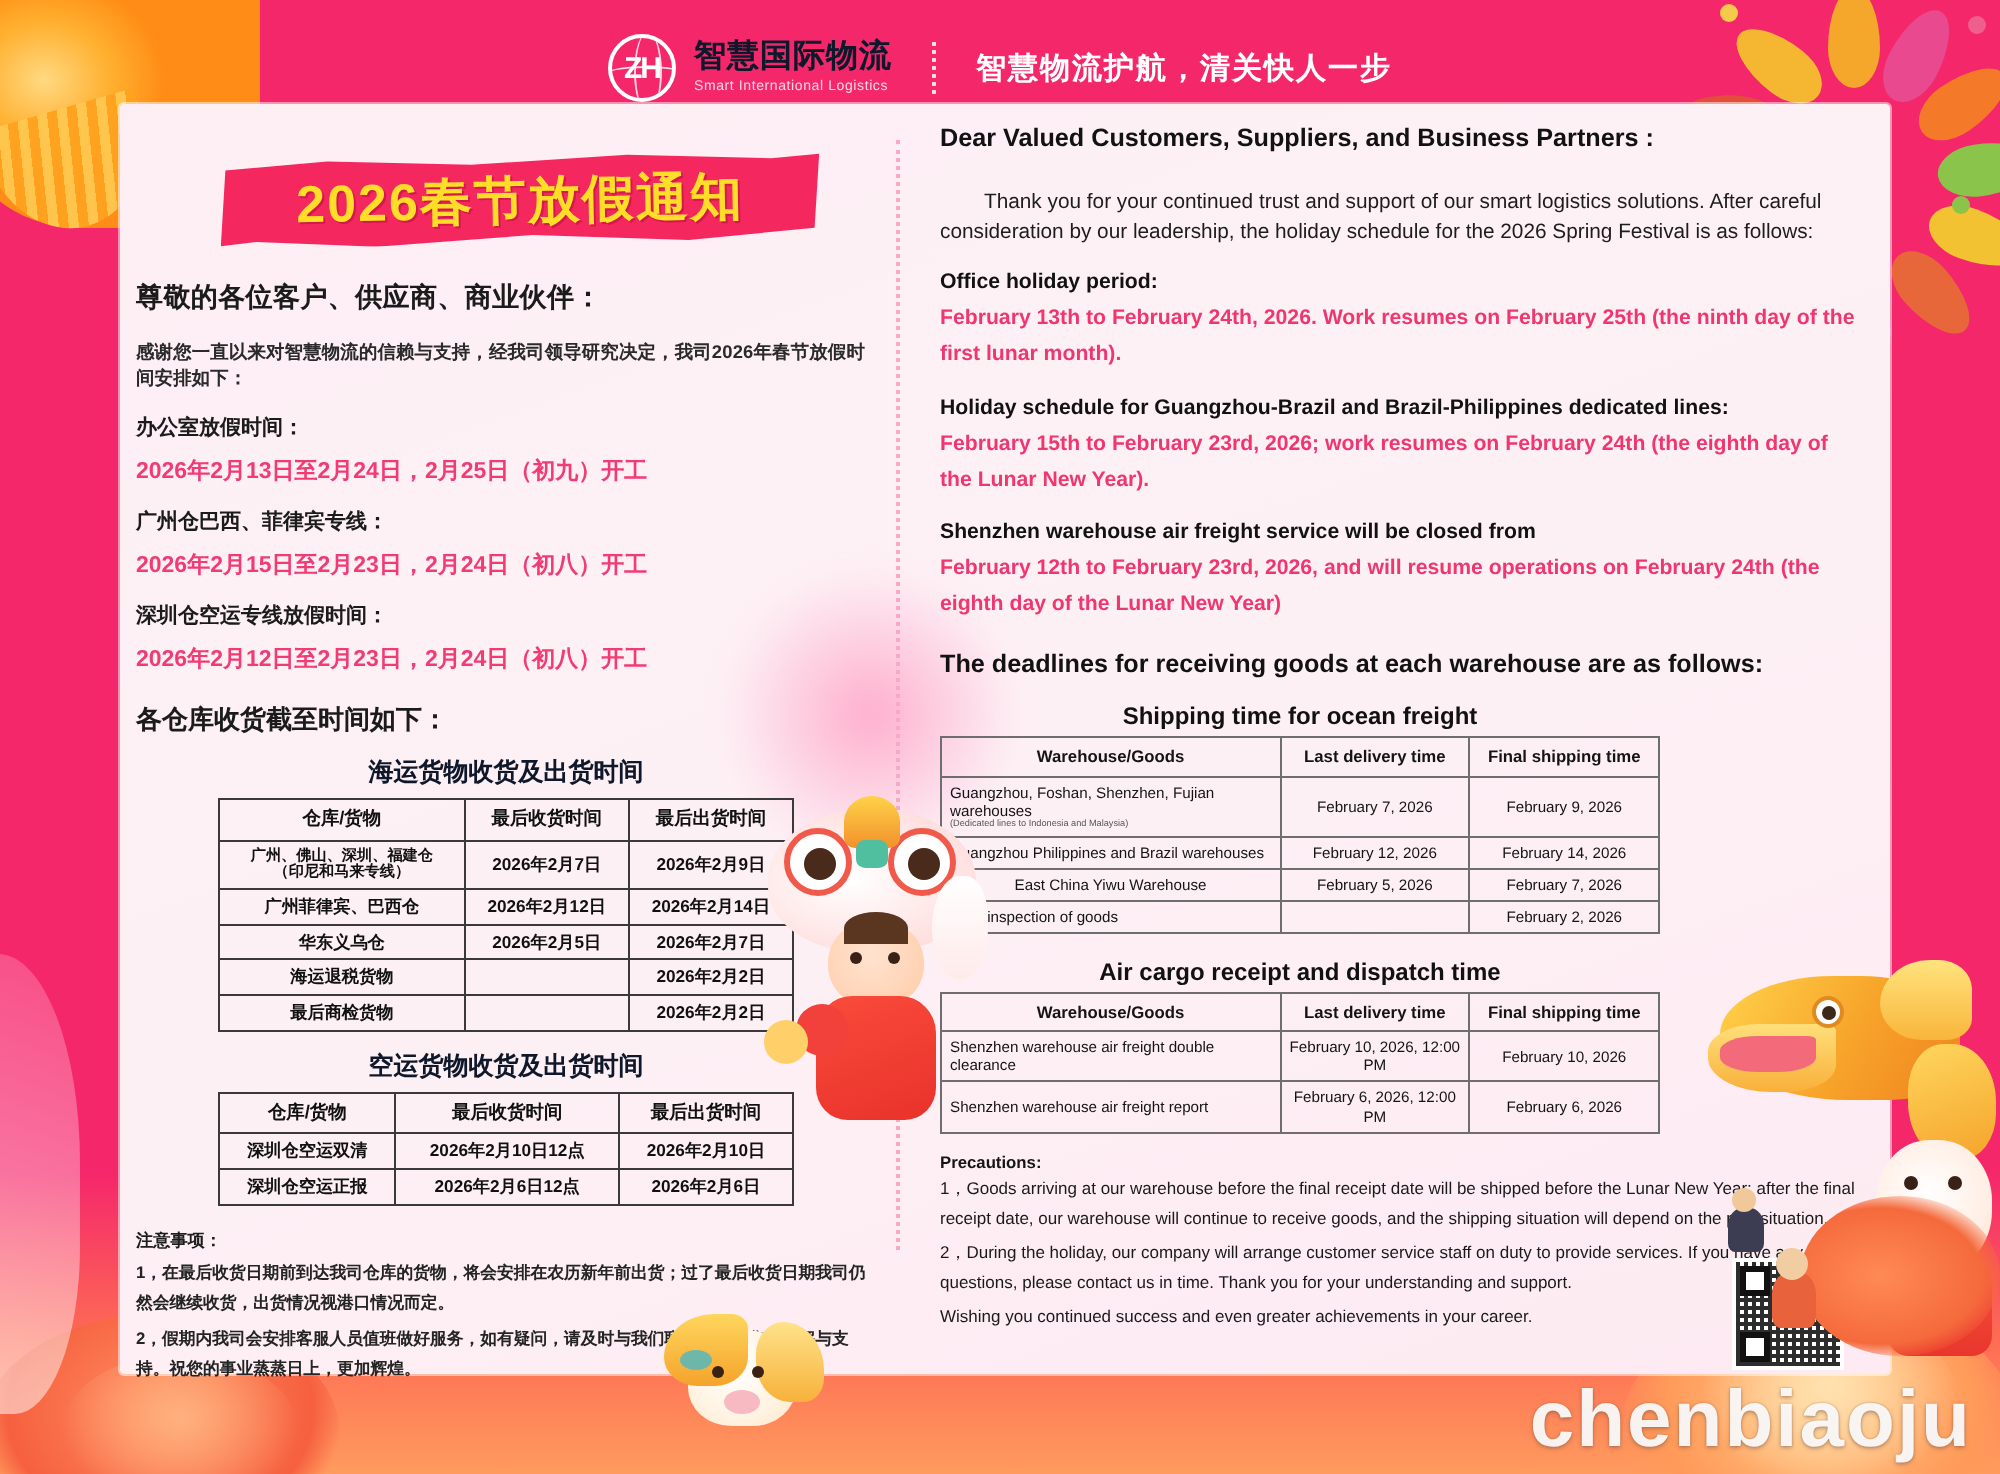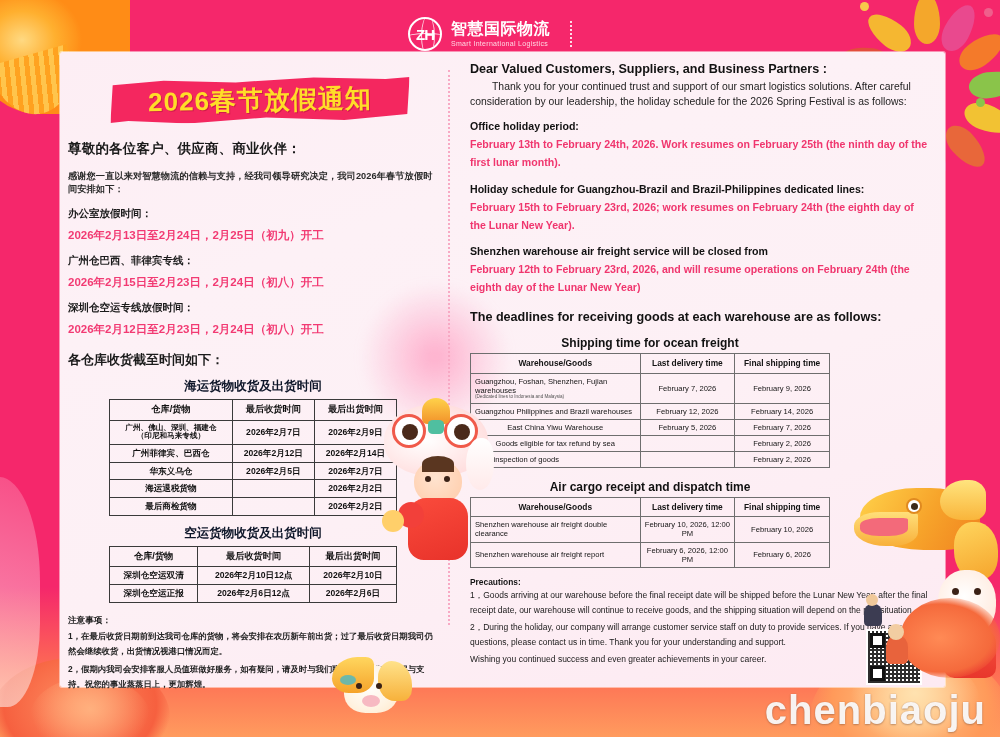--- a/index.html
+++ b/index.html
@@ -93,21 +93,21 @@
   }
   .logo-circle::before {
     content:""; position:absolute; left:-4px; top: 14px; width: 42px; height: 8px;
     border-top: 1.5px solid rgba(255,255,255,.85); border-radius: 50%;
   }
   .logo-circle::after {
     content:""; position:absolute; left: 11px; top: -3px; width: 12px; height: 40px;
     border-left: 1.5px solid rgba(255,255,255,.8); border-right: 1.5px solid rgba(255,255,255,.8);
     border-radius: 50%;
   }
-  .brand-cn { color: #ffffff; font-size: 16px; font-weight: 700; line-height: 1.05; letter-spacing: .5px; }
+  .brand-cn { color: #0f172a; font-size: 16px; font-weight: 700; line-height: 1.05; letter-spacing: .5px; }
   .brand-en { color: #ffd7e3; font-size: 7px; letter-spacing: .3px; margin-top: 2px; }
   .vdot { width: 0; height: 26px; border-left: 2px dotted rgba(255,255,255,.85); margin: 0 20px; }
   .tagline { color: #fff; font-size: 15px; font-weight: 700; letter-spacing: 1px; }
 
   
   .title-ribbon {
     position: absolute; left: 110px; top: 78px; width: 300px; height: 44px;
     background: #f4275f;
     transform: rotate(-1.1deg);
     clip-path: polygon(1% 10%, 18% 2%, 42% 9%, 68% 1%, 92% 8%, 100% 4%, 99% 88%, 78% 99%, 52% 90%, 26% 100%, 6% 92%, 0% 96%);
@@ -144,21 +144,21 @@
   .notes { margin-top: 12px; }
   .notes .nt-h { font-size: 8.6px; font-weight: 700; color: #1d1d1d; }
   .notes p { font-size: 8.4px; font-weight: 600; color: #242424; line-height: 1.85; margin-top: 2px; }
 
   
   .right-col {
     position: absolute; left: 470px; top: 62px; width: 460px;
     z-index: 4;
   }
   .en-h1 { font-size: 12.6px; font-weight: 800; color: #121212; }
-  .en-p { font-size: 10.4px; color: #1d1d1d; line-height: 1.45; margin-top: 3px; }
+  .en-p { font-size: 10.4px; color: #1d1d1d; line-height: 1.45; margin-top: 18px; }
   .en-p.indent { text-indent: 22px; }
   .en-lbl { font-size: 10.6px; font-weight: 800; color: #121212; margin-top: 11px; }
   .en-red { font-size: 10.6px; font-weight: 700; color: #f0366e; line-height: 1.72; margin-top: 3px; }
   .en-h2 { font-size: 12.6px; font-weight: 800; color: #121212; margin-top: 14px; }
   .en-cap { font-size: 12px; font-weight: 800; color: #111; text-align: center; margin: 12px 0 3px; }
 
   table.en { border-collapse: collapse; width: 360px; margin: 0; }
   table.en th, table.en td {
     border: 1px solid #6e6e6e; font-size: 7.6px; color: #141414;
     padding: 3px 3px; text-align: center; line-height: 1.2;
@@ -254,20 +254,21 @@
     <div class="brandwrap">
       <div class="logo-circle">
         <span class="zh">ZH</span>
       </div>
       <div>
         <div class="brand-cn">智慧国际物流</div>
         <div class="brand-en">Smart International Logistics</div>
       </div>
     </div>
     <div class="vdot"></div>
+    <div class="tagline">智慧物流护航，清关快人一步</div>
   </div>
 
   <div class="title-ribbon">
     <span class="title-text">2026春节放假通知</span>
   </div>
 
   <div class="left-col">
     <div class="h-greet">尊敬的各位客户、供应商、商业伙伴：</div>
     <div class="p-intro">感谢您一直以来对智慧物流的信赖与支持，经我司领导研究决定，我司2026年春节放假时间安排如下：</div>
 
@@ -374,25 +375,20 @@
       </tr>
       <tr>
         <td class="left">Guangzhou Philippines and Brazil warehouses</td>
         <td>February 12, 2026</td>
         <td>February 14, 2026</td>
       </tr>
       <tr>
         <td class="ctr">East China Yiwu Warehouse</td>
         <td>February 5, 2026</td>
         <td>February 7, 2026</td>
-      </tr>
-      <tr>
-        <td class="ctr">Goods eligible for tax refund by sea</td>
-        <td></td>
-        <td>February 2, 2026</td>
       </tr>
       <tr>
         <td class="left">Final inspection of goods</td>
         <td></td>
         <td>February 2, 2026</td>
       </tr>
     </tbody>
       </table>
 
     <div class="en-cap" style="width:360px">Air cargo receipt and dispatch time</div>

